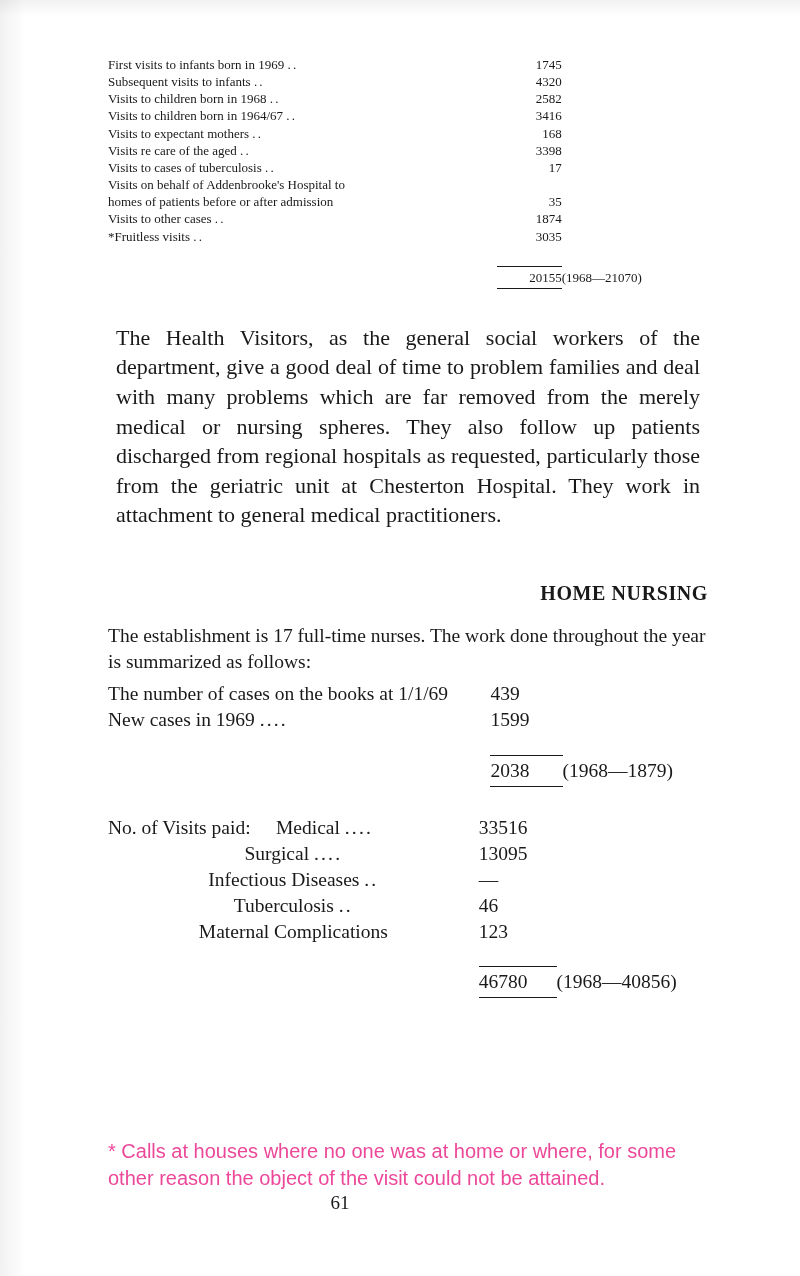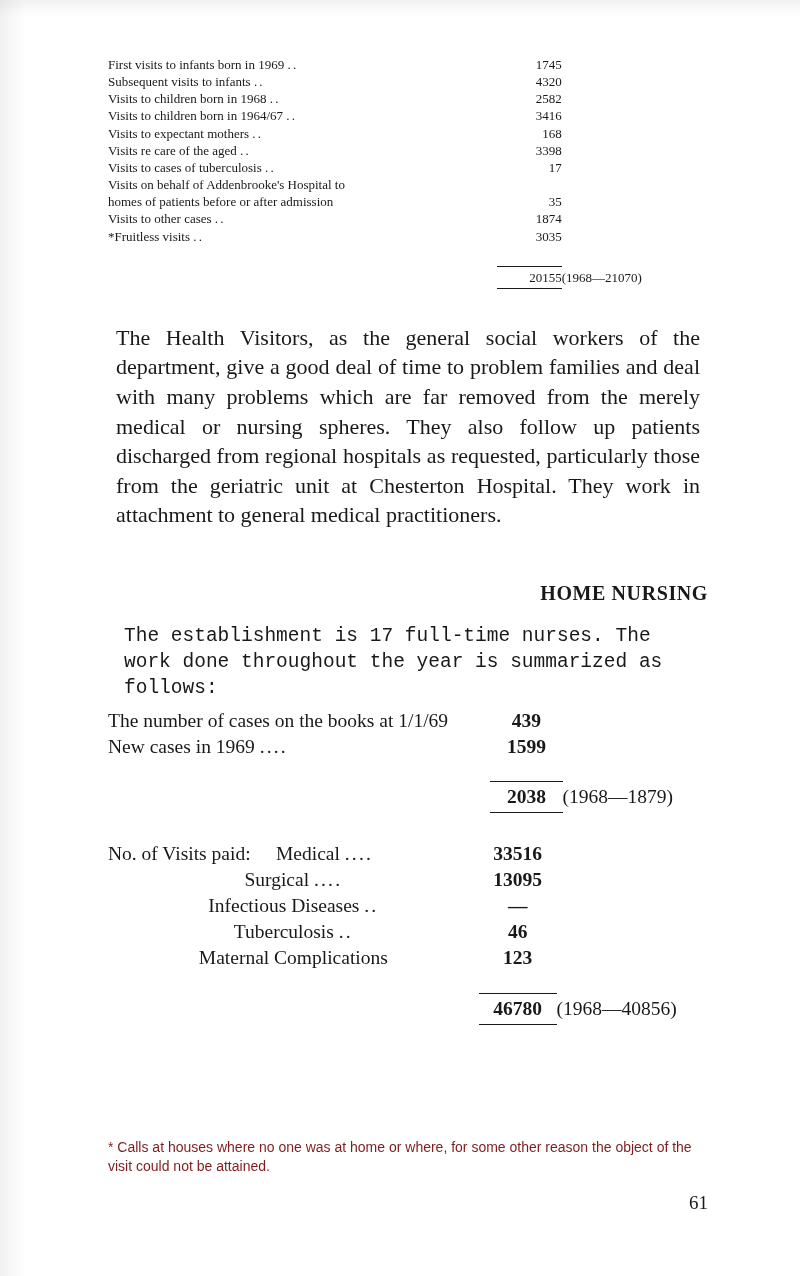--- a/index.html
+++ b/index.html
@@ -99,60 +99,58 @@
     font-size: 20px;
     letter-spacing: 0.6px;
     font-weight: bold;
     text-align: right;
     margin: 52px 0 18px 0;
   }
 
   .intro {
     font-size: 19.5px;
     line-height: 1.345;
-    margin: 0 0 6px 16px;
-    font-family: Liberation Mono, monospace;
+    margin: 0 0 6px 0;
   }
 
   
   table.nums {
     border-collapse: collapse;
     font-size: 19.5px;
     line-height: 1.34;
     width: 100%;
   }
   table.nums td { padding: 0; vertical-align: baseline; white-space: nowrap; }
   td.n-lbl { width: 400px; padding-right: 6px; }
-  td.n-val { width: 86px; text-align: center; padding-right: 4px; font-weight: bold; }
+  td.n-val { width: 86px; text-align: left; padding-right: 4px; }
   td.n-note { padding-left: 18px; width: 160px; }
 
   .vis-label { width: 168px; display: inline-block; }
   .sub-ind { padding-left: 168px; text-align: center; }
 
   
   .footnote {
     position: absolute;
     left: 108px;
     top: 1138px;
     width: 600px;
     font-family: "Liberation Sans", sans-serif;
-    font-size: 14px;
+    font-size: 20px;
     line-height: 1.33;
-    color: #7f1d1d;
+    color: #ec4899;
   }
 
   .folio {
     position: absolute;
     left: 0;
     top: 1192px;
     width: 680px;
-    text-align: right;
+    text-align: center;
     font-size: 19px;
     font-family: "Liberation Serif", serif;
-    padding-left: 28px;
   }
 
   
   .edge-left {
     position: absolute;
     left: 0; top: 0; width: 26px; height: 1276px;
     background: linear-gradient(to right, rgba(0,0,0,0.055), rgba(0,0,0,0));
     pointer-events: none;
   }
   .edge-top {

